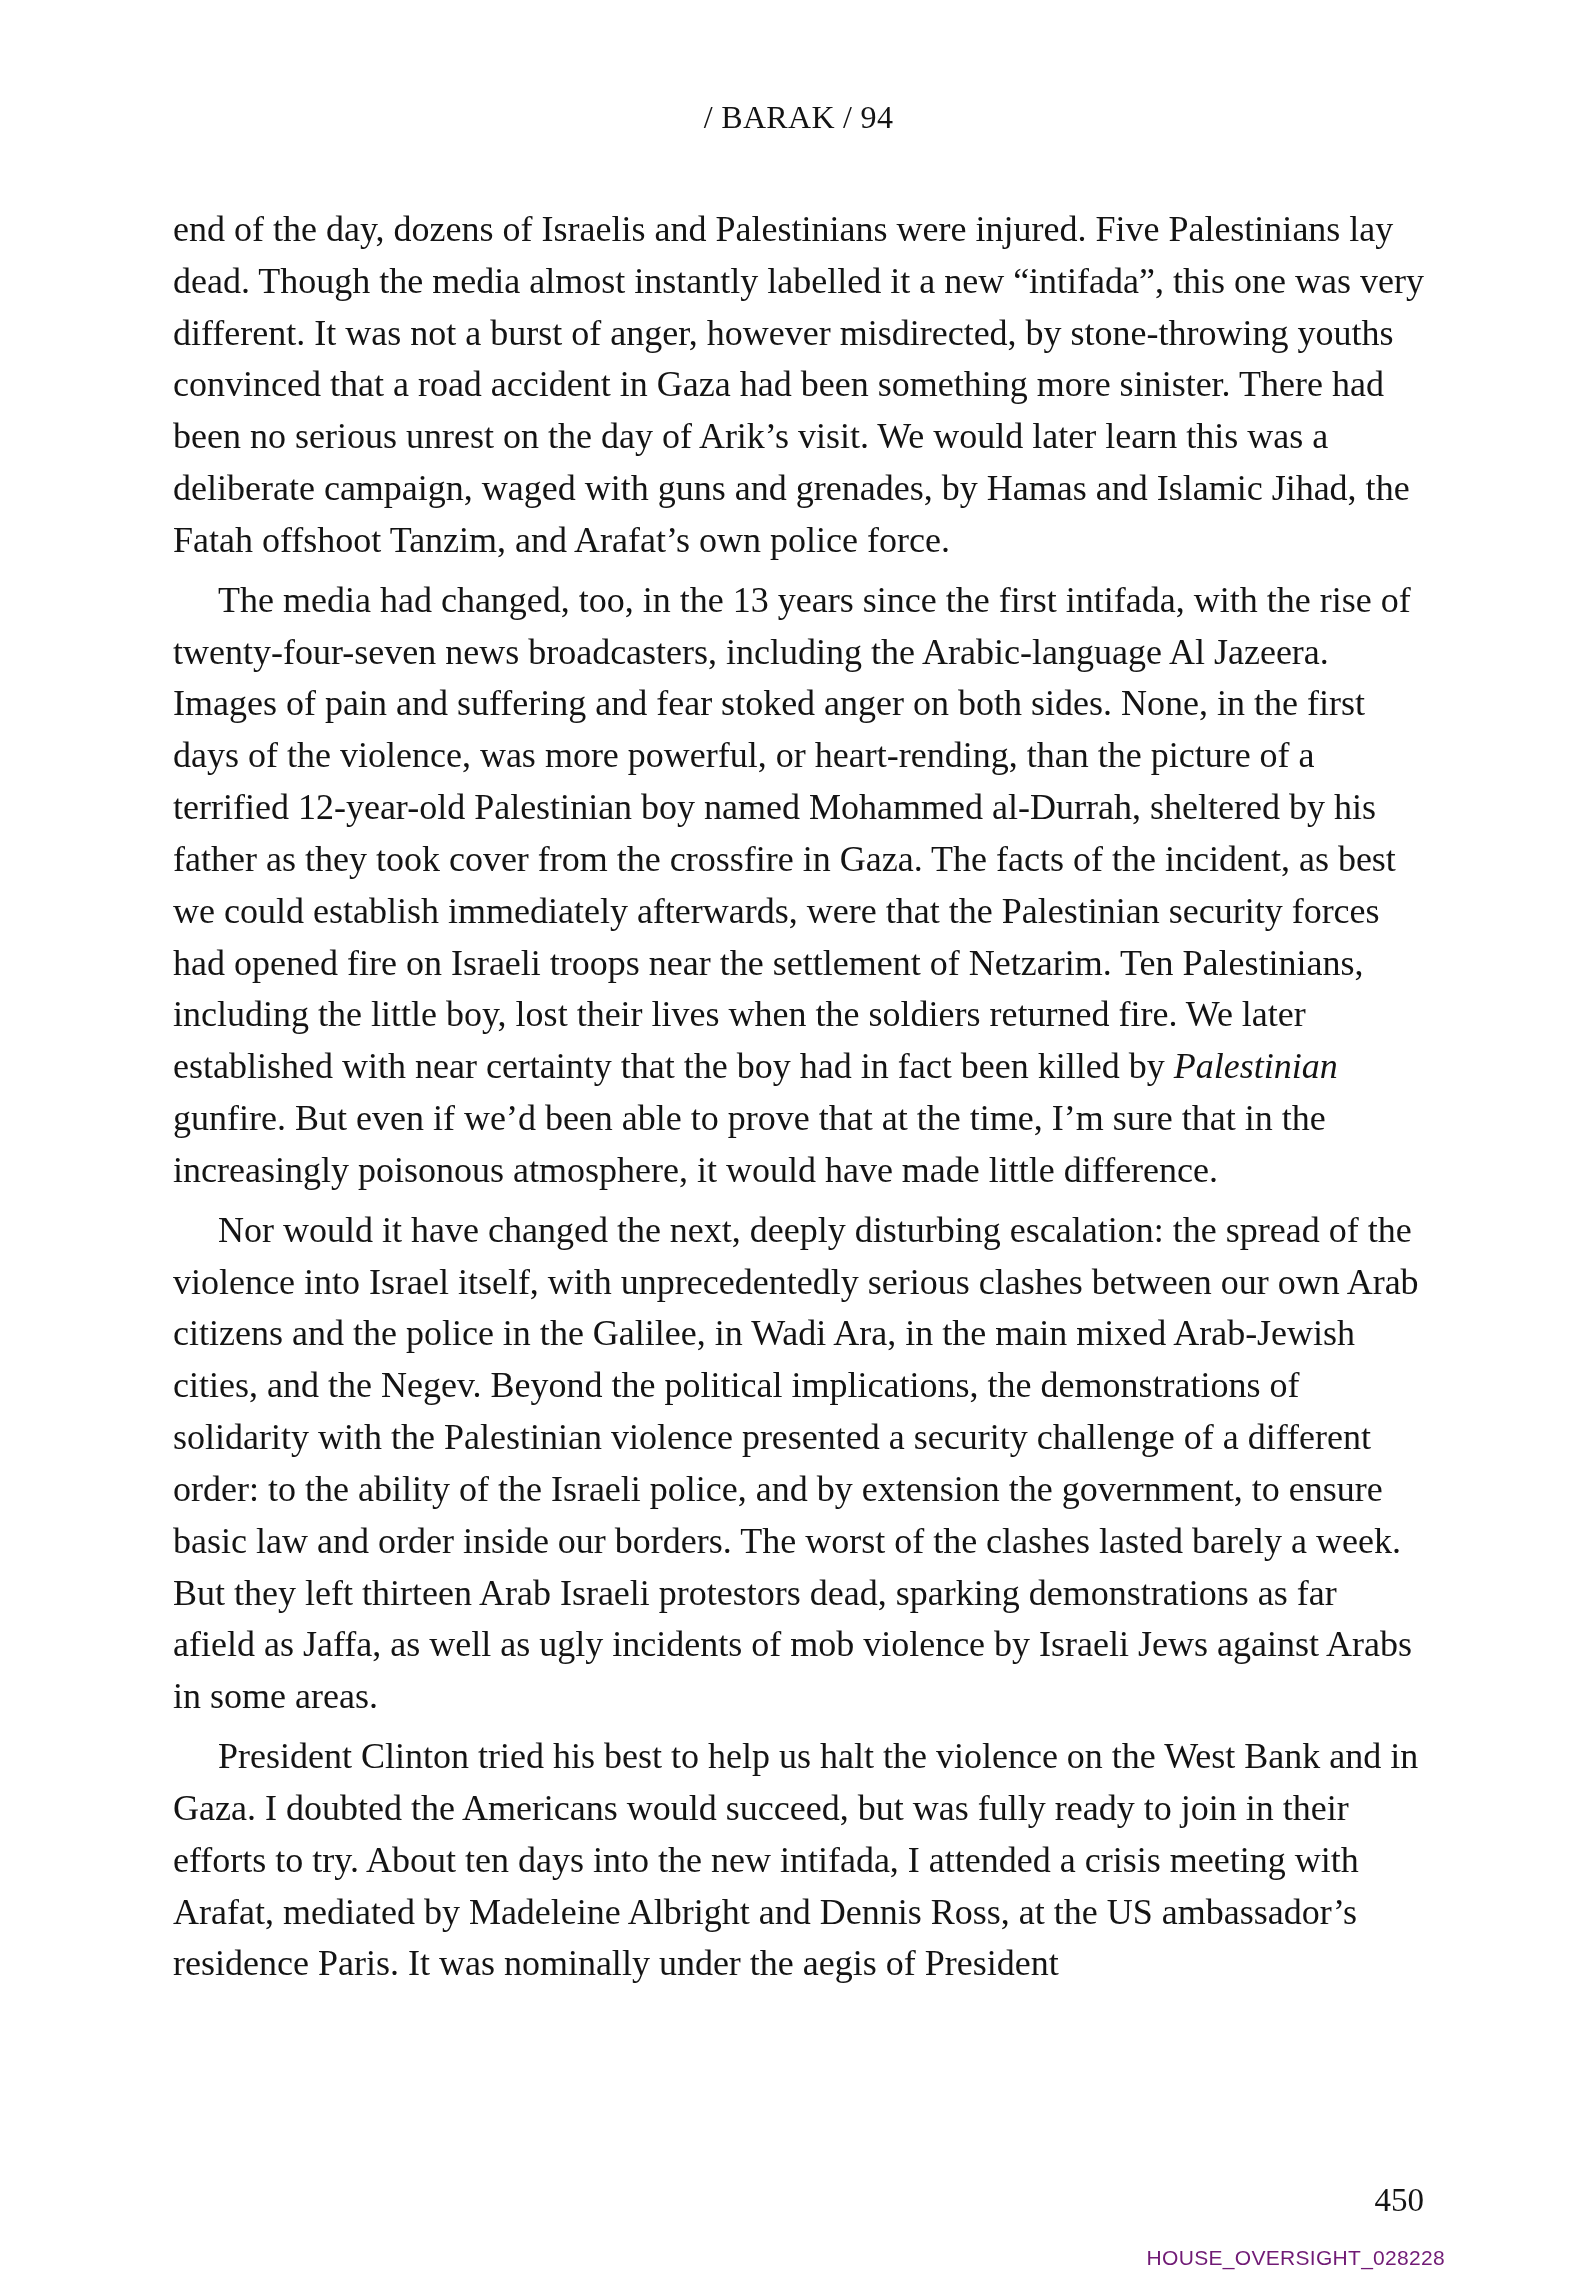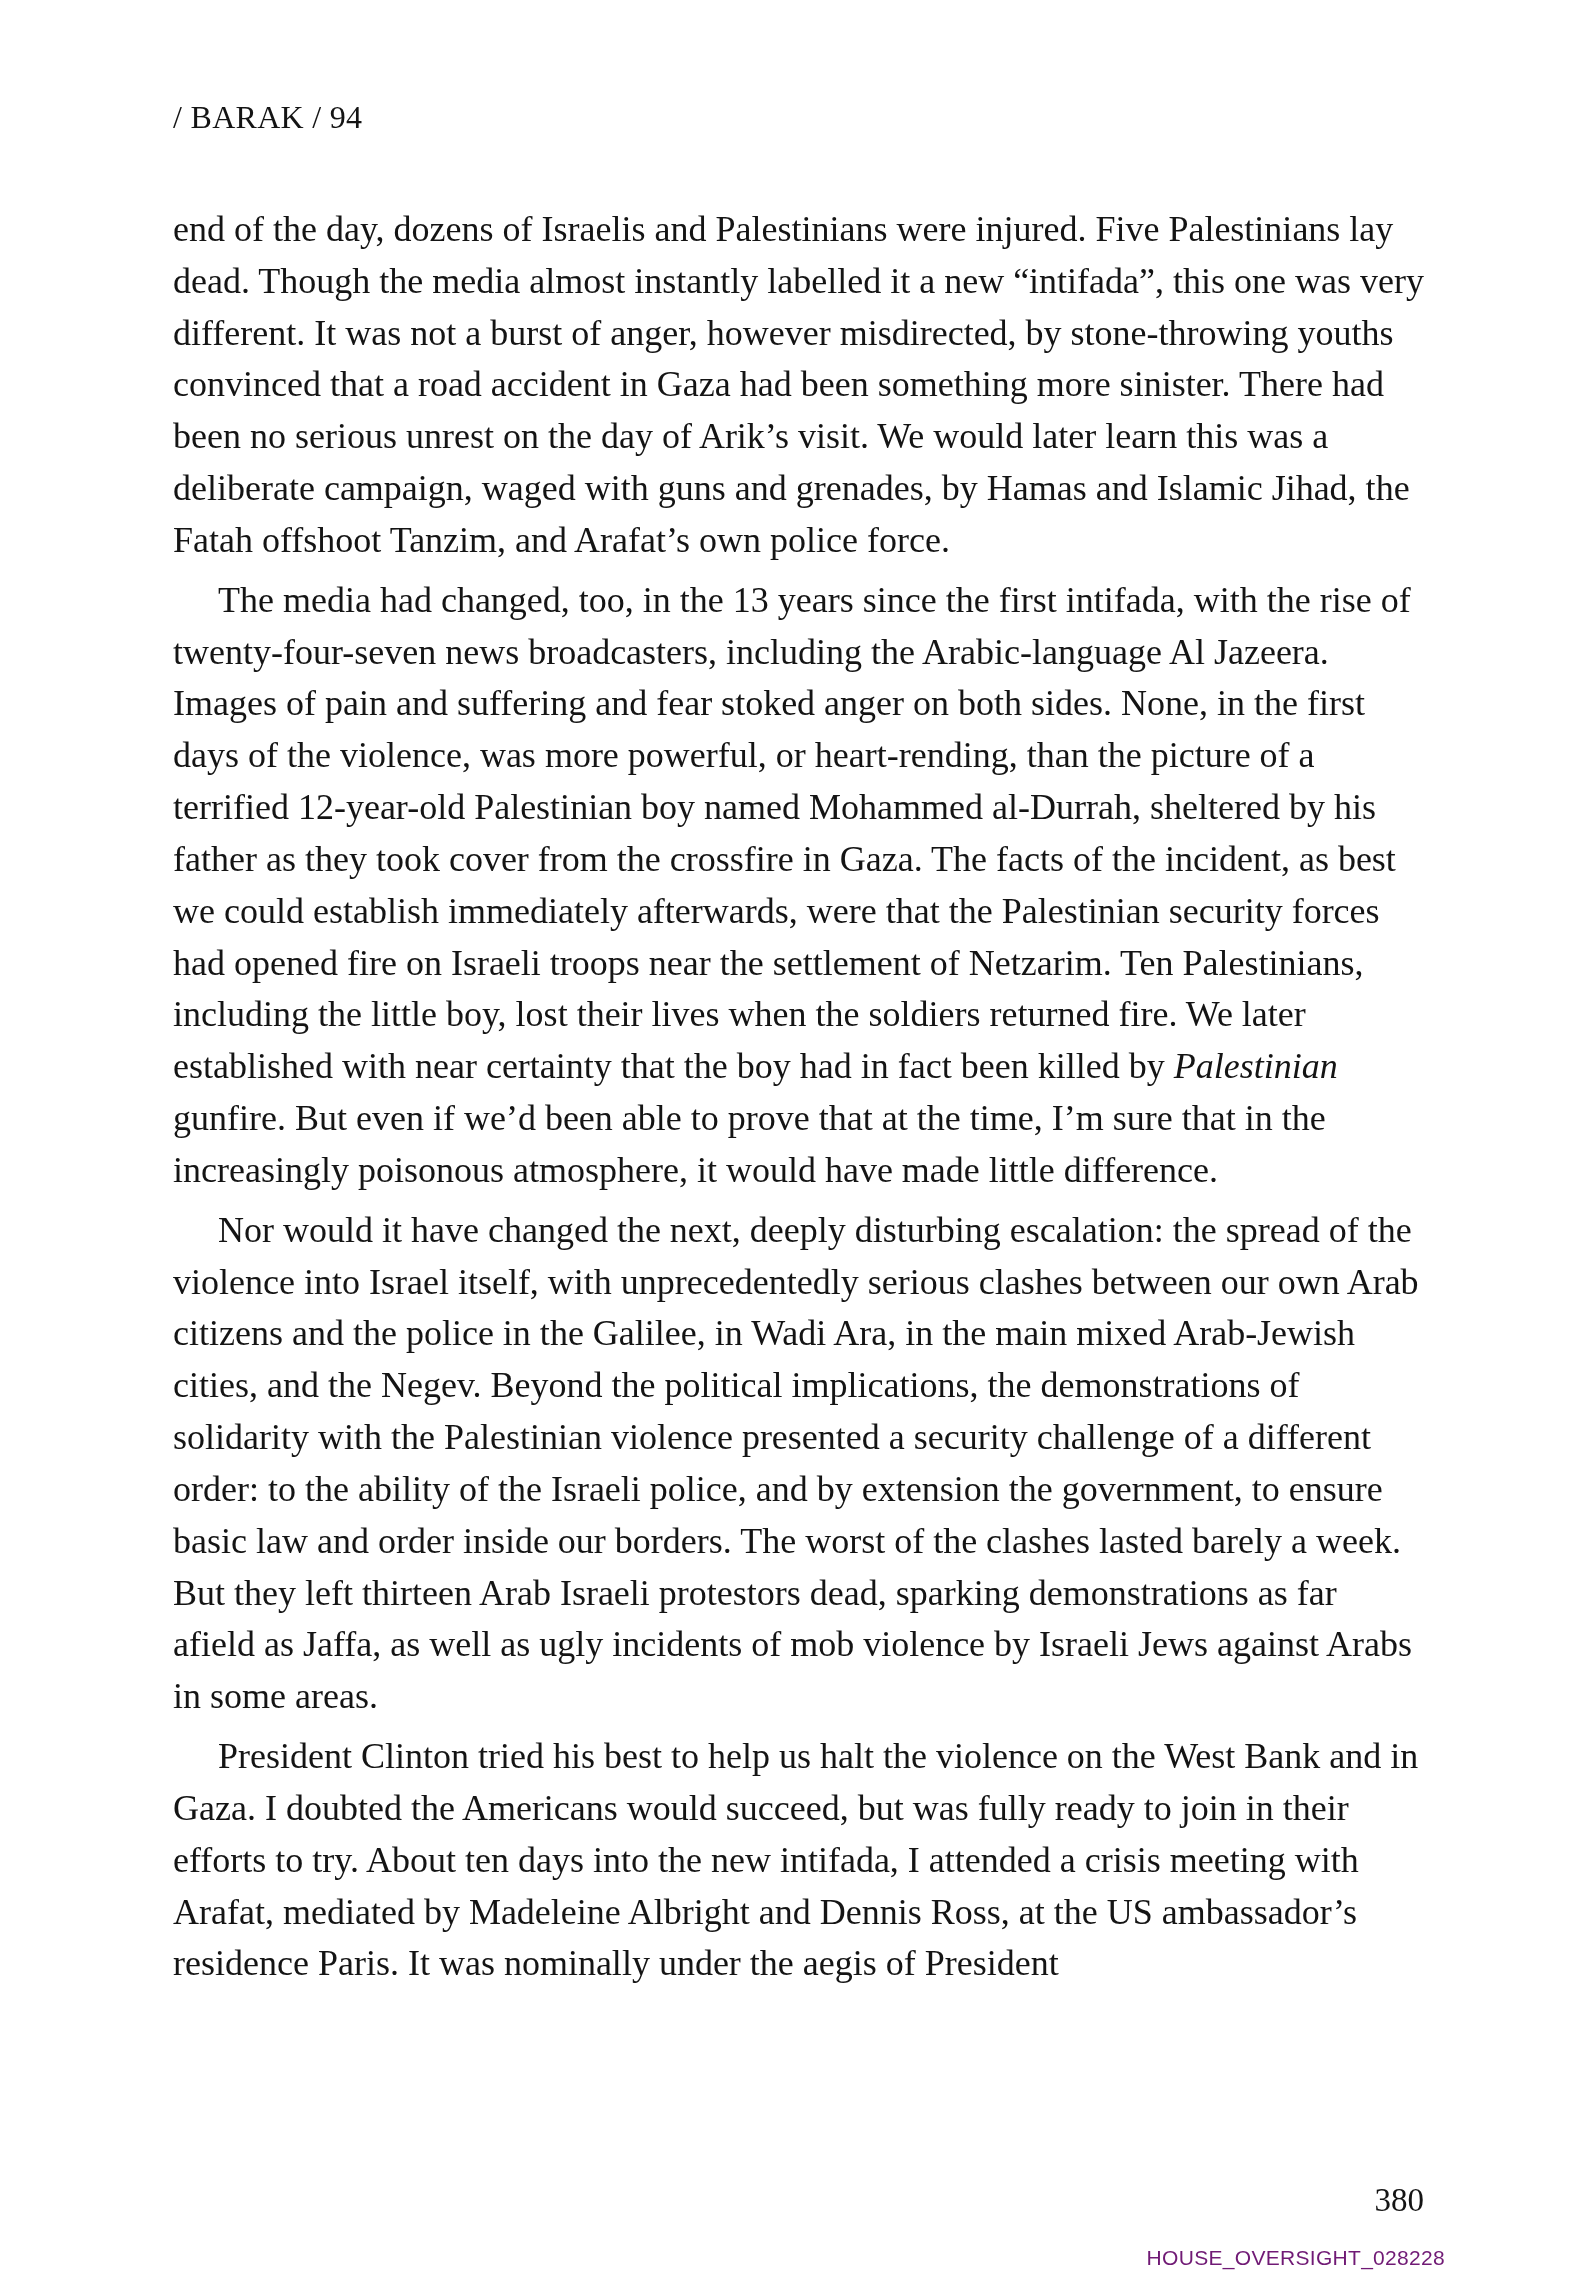--- a/index.html
+++ b/index.html
@@ -15,21 +15,21 @@
     background: #ffffff;
     font-family: "Liberation Serif", serif;
     color: #141414;
     overflow: hidden;
   }
   .running-header {
     position: absolute;
     top: 98px;
     left: 173px;
     width: 1251px;
-    text-align: left;
+    text-align: center;
     font-size: 32px;
     line-height: 1.2;
     letter-spacing: 0.3px;
   }
   .content {
     position: absolute;
     top: 204px;
     left: 173px;
     width: 1253px;
     font-size: 36px;
@@ -76,18 +76,18 @@
 
   <div class="running-header">/ BARAK / 94</div>
 
   <div class="content">
       <p class="para"><span>end of the day, dozens of Israelis and Palestinians were injured. Five Palestinians lay dead. Though the media almost instantly labelled it a new “intifada”, this one was very different. It was not a burst of anger, however misdirected, by stone-throwing youths convinced that a road accident in Gaza had been something more sinister. There had been no serious unrest on the day of Arik’s visit. We would later learn this was a deliberate campaign, waged with guns and grenades, by Hamas and Islamic Jihad, the Fatah offshoot Tanzim, and Arafat’s own police force.</span></p>
       <p class="para indent"><span>The media had changed, too, in the 13 years since the first intifada, with the rise of twenty-four-seven news broadcasters, including the Arabic-language Al Jazeera. Images of pain and suffering and fear stoked anger on both sides. None, in the first days of the violence, was more powerful, or heart-rending, than the picture of a terrified 12-year-old Palestinian boy named Mohammed al-Durrah, sheltered by his father as they took cover from the crossfire in Gaza. The facts of the incident, as best we could establish immediately afterwards, were that the Palestinian security forces had opened fire on Israeli troops near the settlement of Netzarim. Ten Palestinians, including the little boy, lost their lives when the soldiers returned fire. We later established with near certainty that the boy had in fact been killed by </span><em>Palestinian</em><span> gunfire. But even if we’d been able to prove that at the time, I’m sure that in the increasingly poisonous atmosphere, it would have made little difference.</span></p>
       <p class="para indent"><span>Nor would it have changed the next, deeply disturbing escalation: the spread of the violence into Israel itself, with unprecedentedly serious clashes between our own Arab citizens and the police in the Galilee, in Wadi Ara, in the main mixed Arab-Jewish cities, and the Negev. Beyond the political implications, the demonstrations of solidarity with the Palestinian violence presented a security challenge of a different order: to the ability of the Israeli police, and by extension the government, to ensure basic law and order inside our borders. The worst of the clashes lasted barely a week. But they left thirteen Arab Israeli protestors dead, sparking demonstrations as far afield as Jaffa, as well as ugly incidents of mob violence by Israeli Jews against Arabs in some areas.</span></p>
       <p class="para indent"><span>President Clinton tried his best to help us halt the violence on the West Bank and in Gaza. I doubted the Americans would succeed, but was fully ready to join in their efforts to try. About ten days into the new intifada, I attended a crisis meeting with Arafat, mediated by Madeleine Albright and Dennis Ross, at the US ambassador’s residence Paris. It was nominally under the aegis of President</span></p>
     </div>
 
-  <div class="page-number">380</div>
+  <div class="page-number">450</div>
 
   <div class="bates-stamp">HOUSE_OVERSIGHT_028228</div>
 
 </div>
 
 
 </body></html>

